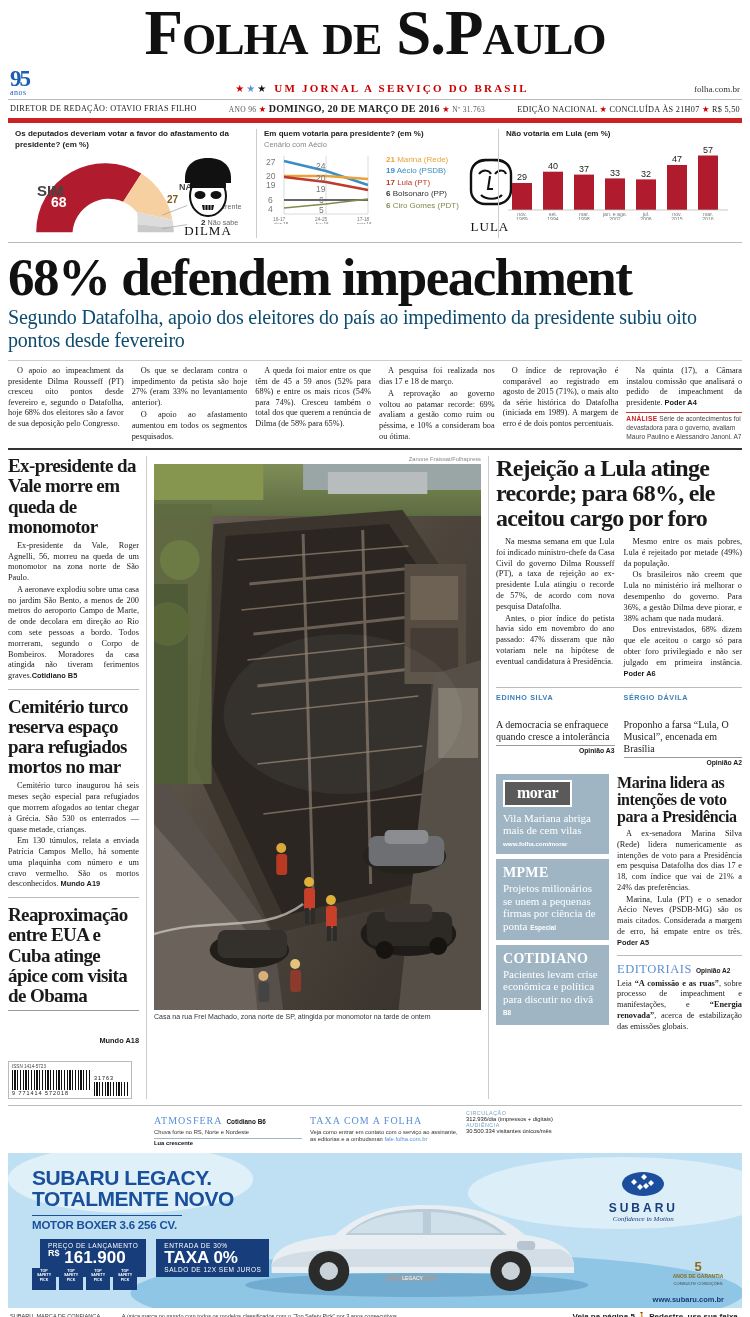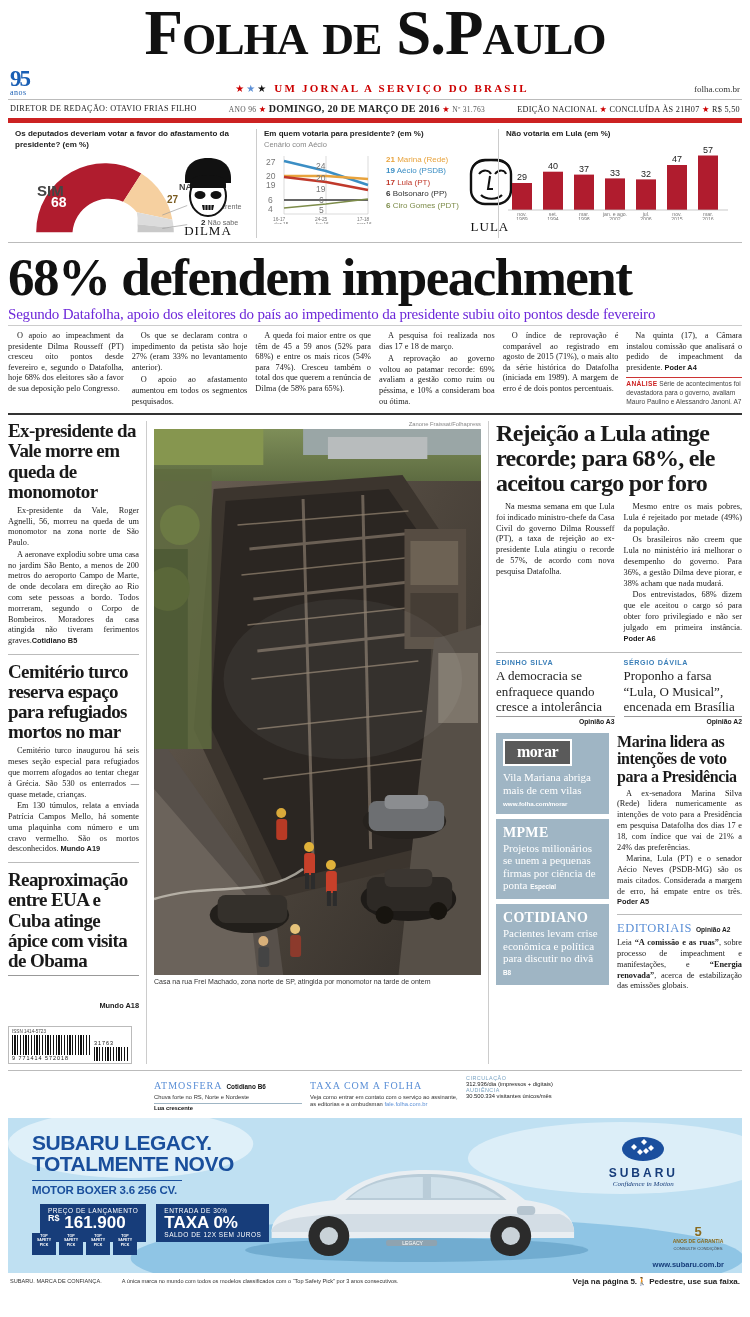--- a/index.html
+++ b/index.html
@@ -80,22 +80,22 @@
 
   .barchart-wrap { position: relative; margin-top: 2px; }
 
   
   .main-head {
     font-family: "Liberation Serif", serif; font-weight: bold;
     font-size: 53px; line-height: 1.0; letter-spacing: -1.5px;
     padding: 8px 0 2px 0; color: #111;
   }
   .main-sub {
-    font-family: "Liberation Serif", serif; font-size: 15px;
-    color: #6d28d9; padding-bottom: 2px; border-bottom: 1px solid #ccc;
+    font-family: "Liberation Serif", serif; font-size: 20px;
+    color: #0c4a6e; padding-bottom: 8px; border-bottom: 1px solid #ccc;
     letter-spacing: -0.2px;
   }
   .lede-cols {
     display: flex; gap: 8px; padding: 5px 0 6px 0;
     border-bottom: 2px solid #333;
   }
   .lede-col { flex: 1; font-size: 8.3px; line-height: 1.28; text-align: justify; }
   .lede-col p { text-indent: 9px; }
   .lede-col p + p { margin-top: 2px; }
   .secref { font-family: "Liberation Sans", sans-serif; font-weight: bold; font-size: 7.4px; }
@@ -127,22 +127,22 @@
   .hl-right { font-family: "Liberation Serif", serif; font-weight: bold;
               font-size: 24px; line-height: 1.04; letter-spacing: -0.7px; }
   .two-col-text { display: flex; gap: 9px; margin-top: 6px; }
   .two-col-text .c { flex: 1; }
 
   .op-row { display: flex; gap: 9px; margin-top: 8px;
             border-top: 1px solid #bbb; padding-top: 5px; }
   .op { flex: 1; }
   .op-author { font-family: "Liberation Sans", sans-serif; font-size: 7.2px;
                font-weight: bold; color: #3b7fb8; letter-spacing: 0.6px; }
-  .op-text { font-family: "Liberation Serif", serif; font-size: 13px;
-             line-height: 1.18; color: #222; margin-top: 1px; }
+  .op-text { font-family: "Liberation Serif", serif; font-size: 10px;
+             line-height: 1.18; color: #222; margin-top: 17px; }
   .op-ref { font-family: "Liberation Sans", sans-serif; font-size: 6.8px;
             font-weight: bold; text-align: right; border-top: 1px solid #999;
             margin-top: 2px; padding-top: 1px; }
 
   .lower-row { display: flex; gap: 8px; margin-top: 8px; }
   .promo-col { width: 113px; }
   .promo-box { background: #9fb5c4; color: #fff; padding: 6px 7px 7px 7px;
                font-family: "Liberation Serif", serif; }
   .promo-box + .promo-box { margin-top: 5px; }
   .morar-logo { background: #5a5a5a; color: #fff; display: inline-block;
@@ -581,20 +581,21 @@
       </div>
       <div class="photo-cap">Casa na rua Frei Machado, zona norte de SP, atingida por monomotor na tarde de ontem</div>
     </div>
 
     <div class="col-right">
       <div class="hl-right">Rejeição a Lula atinge recorde; para 68%, ele aceitou cargo por foro</div>
 
       <div class="two-col-text">
         <div class="c bodytext">
           <p>Na mesma semana em que Lula foi indicado ministro-chefe da Casa Civil do governo Dilma Rousseff (PT), a taxa de rejeição ao ex-presidente Lula atingiu o recorde de 57%, de acordo com nova pesquisa Datafolha.</p>
+          <p>Antes, o pior índice do petista havia sido em novembro do ano passado: 47% disseram que não votariam nele na hipótese de eventual candidatura à Presidência.</p>
         </div>
         <div class="c bodytext">
           <p>Mesmo entre os mais pobres, Lula é rejeitado por metade (49%) da população.</p>
           <p>Os brasileiros não creem que Lula no ministério irá melhorar o desempenho do governo. Para 36%, a gestão Dilma deve piorar, e 38% acham que nada mudará.</p>
           <p><span>Dos entrevistados, 68% dizem que ele aceitou o cargo só para obter foro privilegiado e não ser julgado em primeira instância.</span> <span class="secref">Poder A6</span></p>
         </div>
       </div>
 
       <div class="op-row">
         <div class="op">

